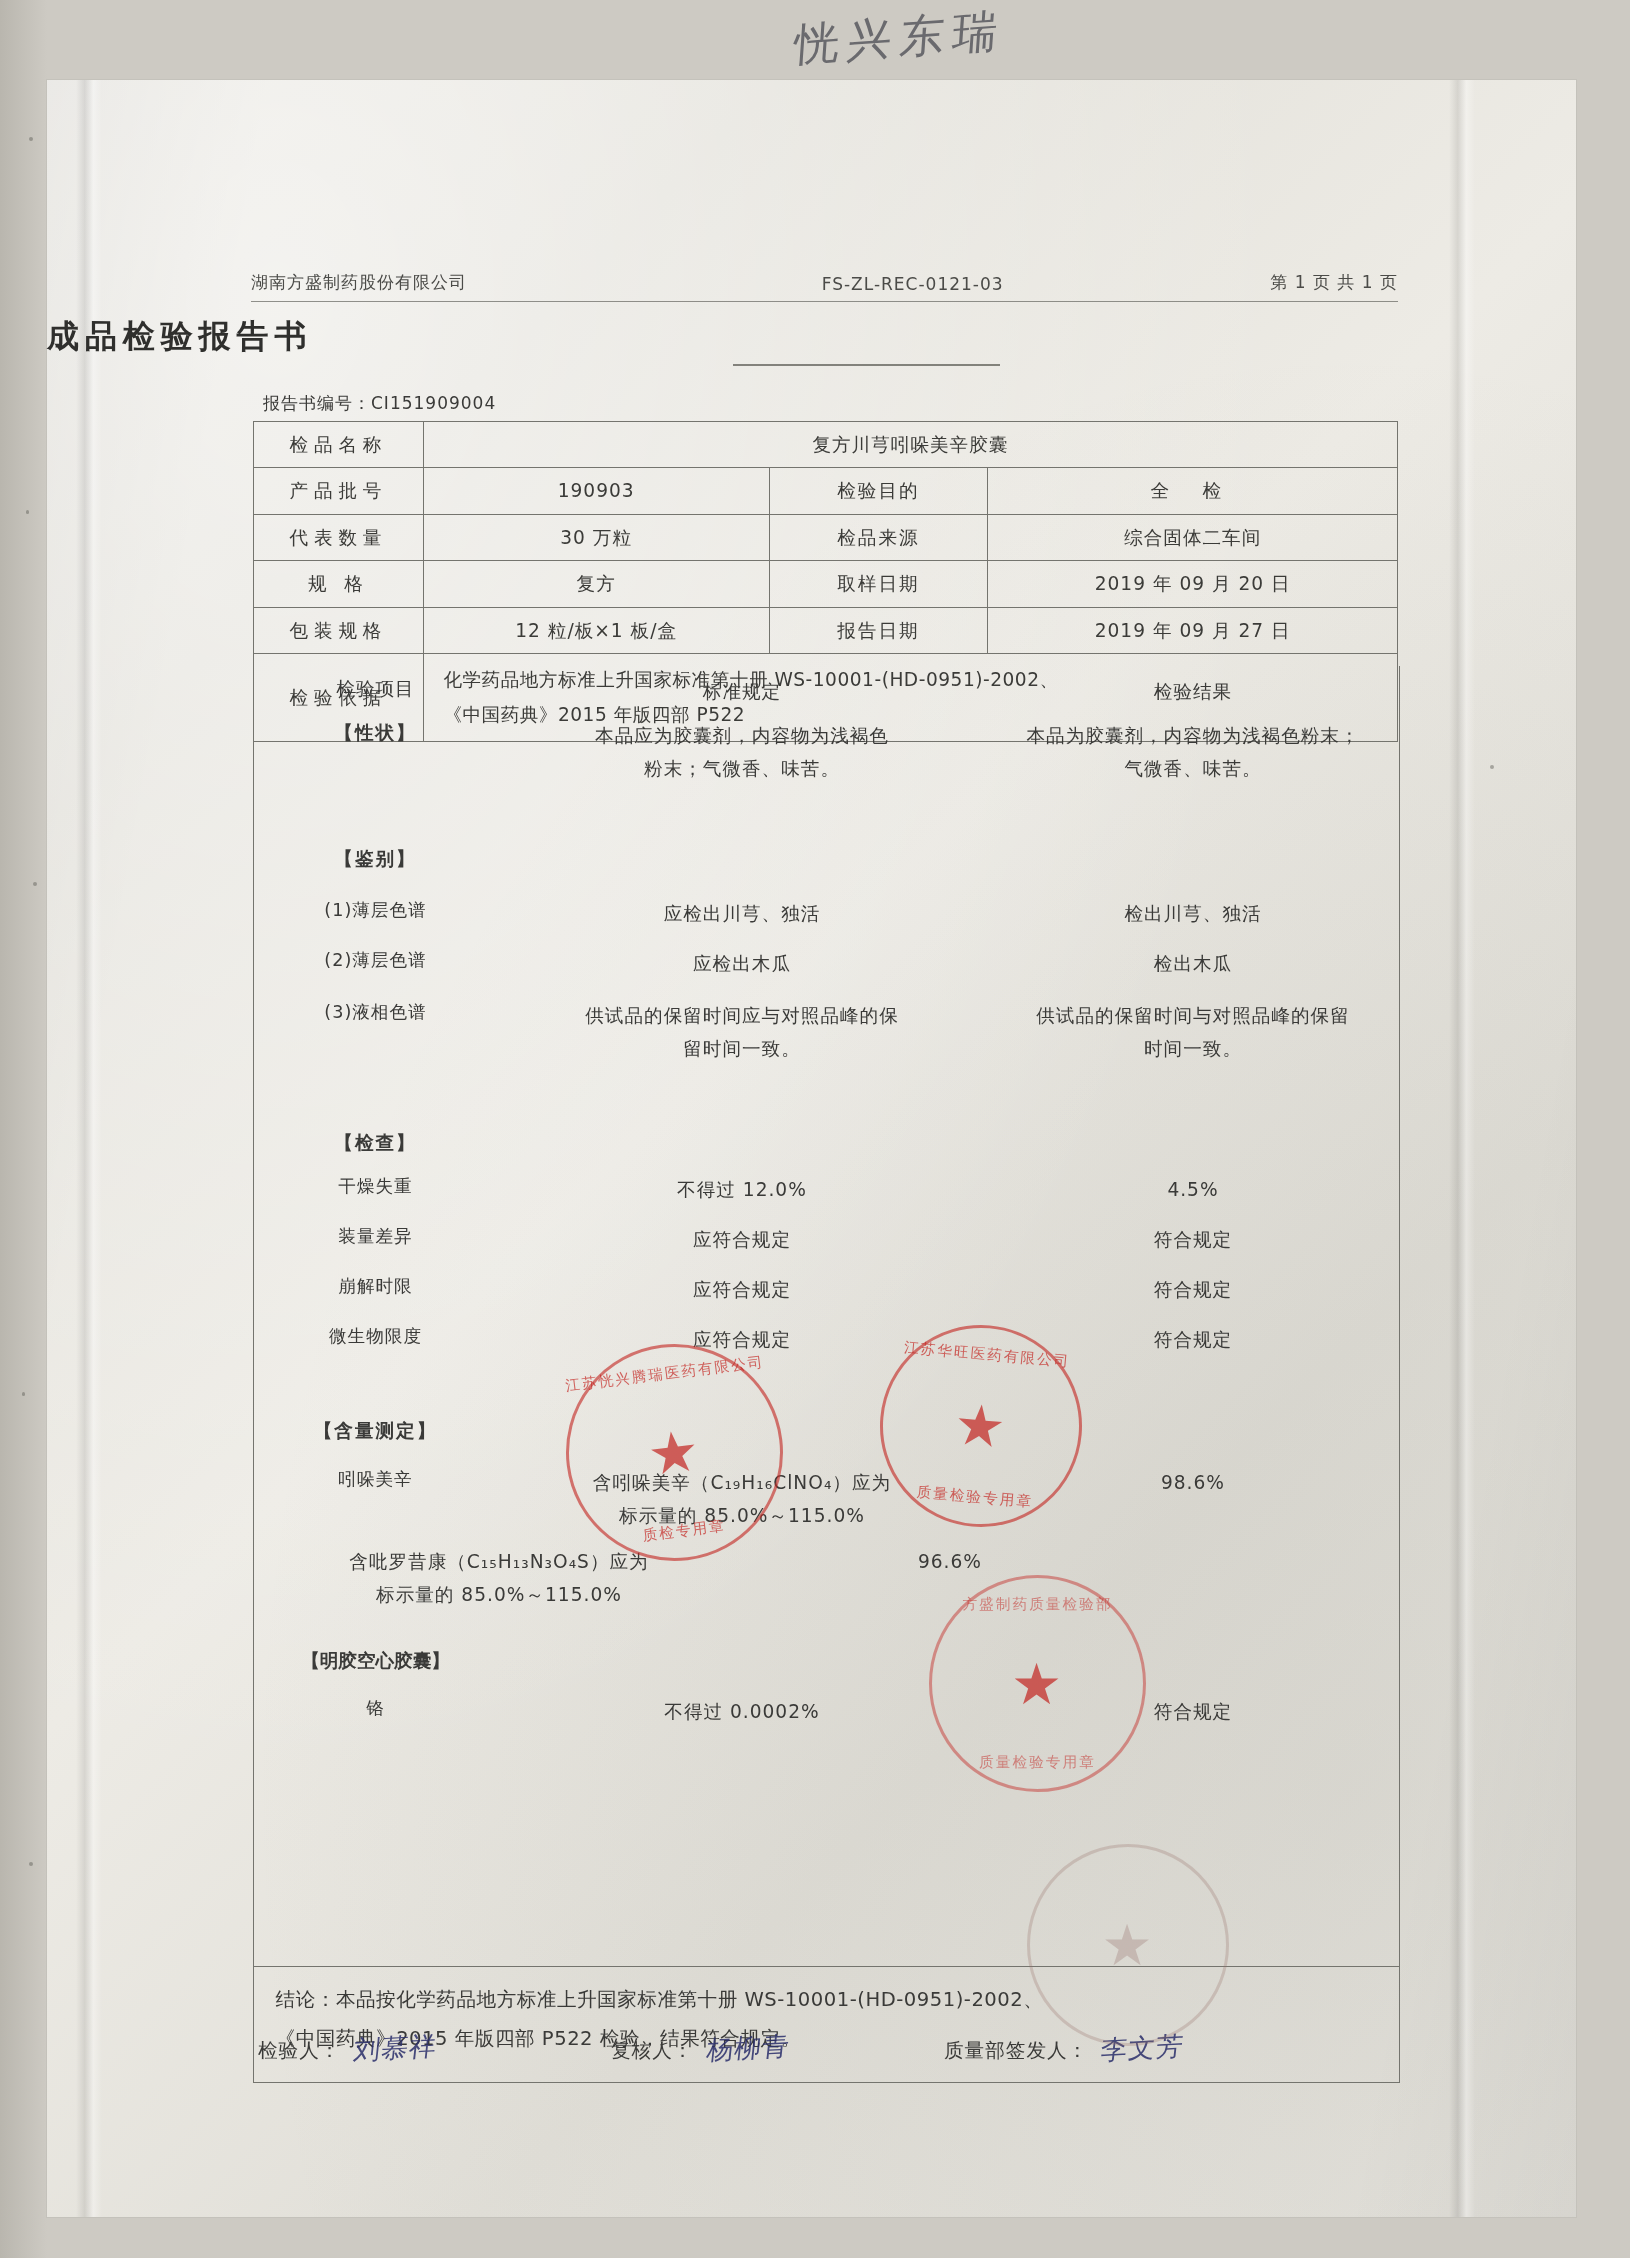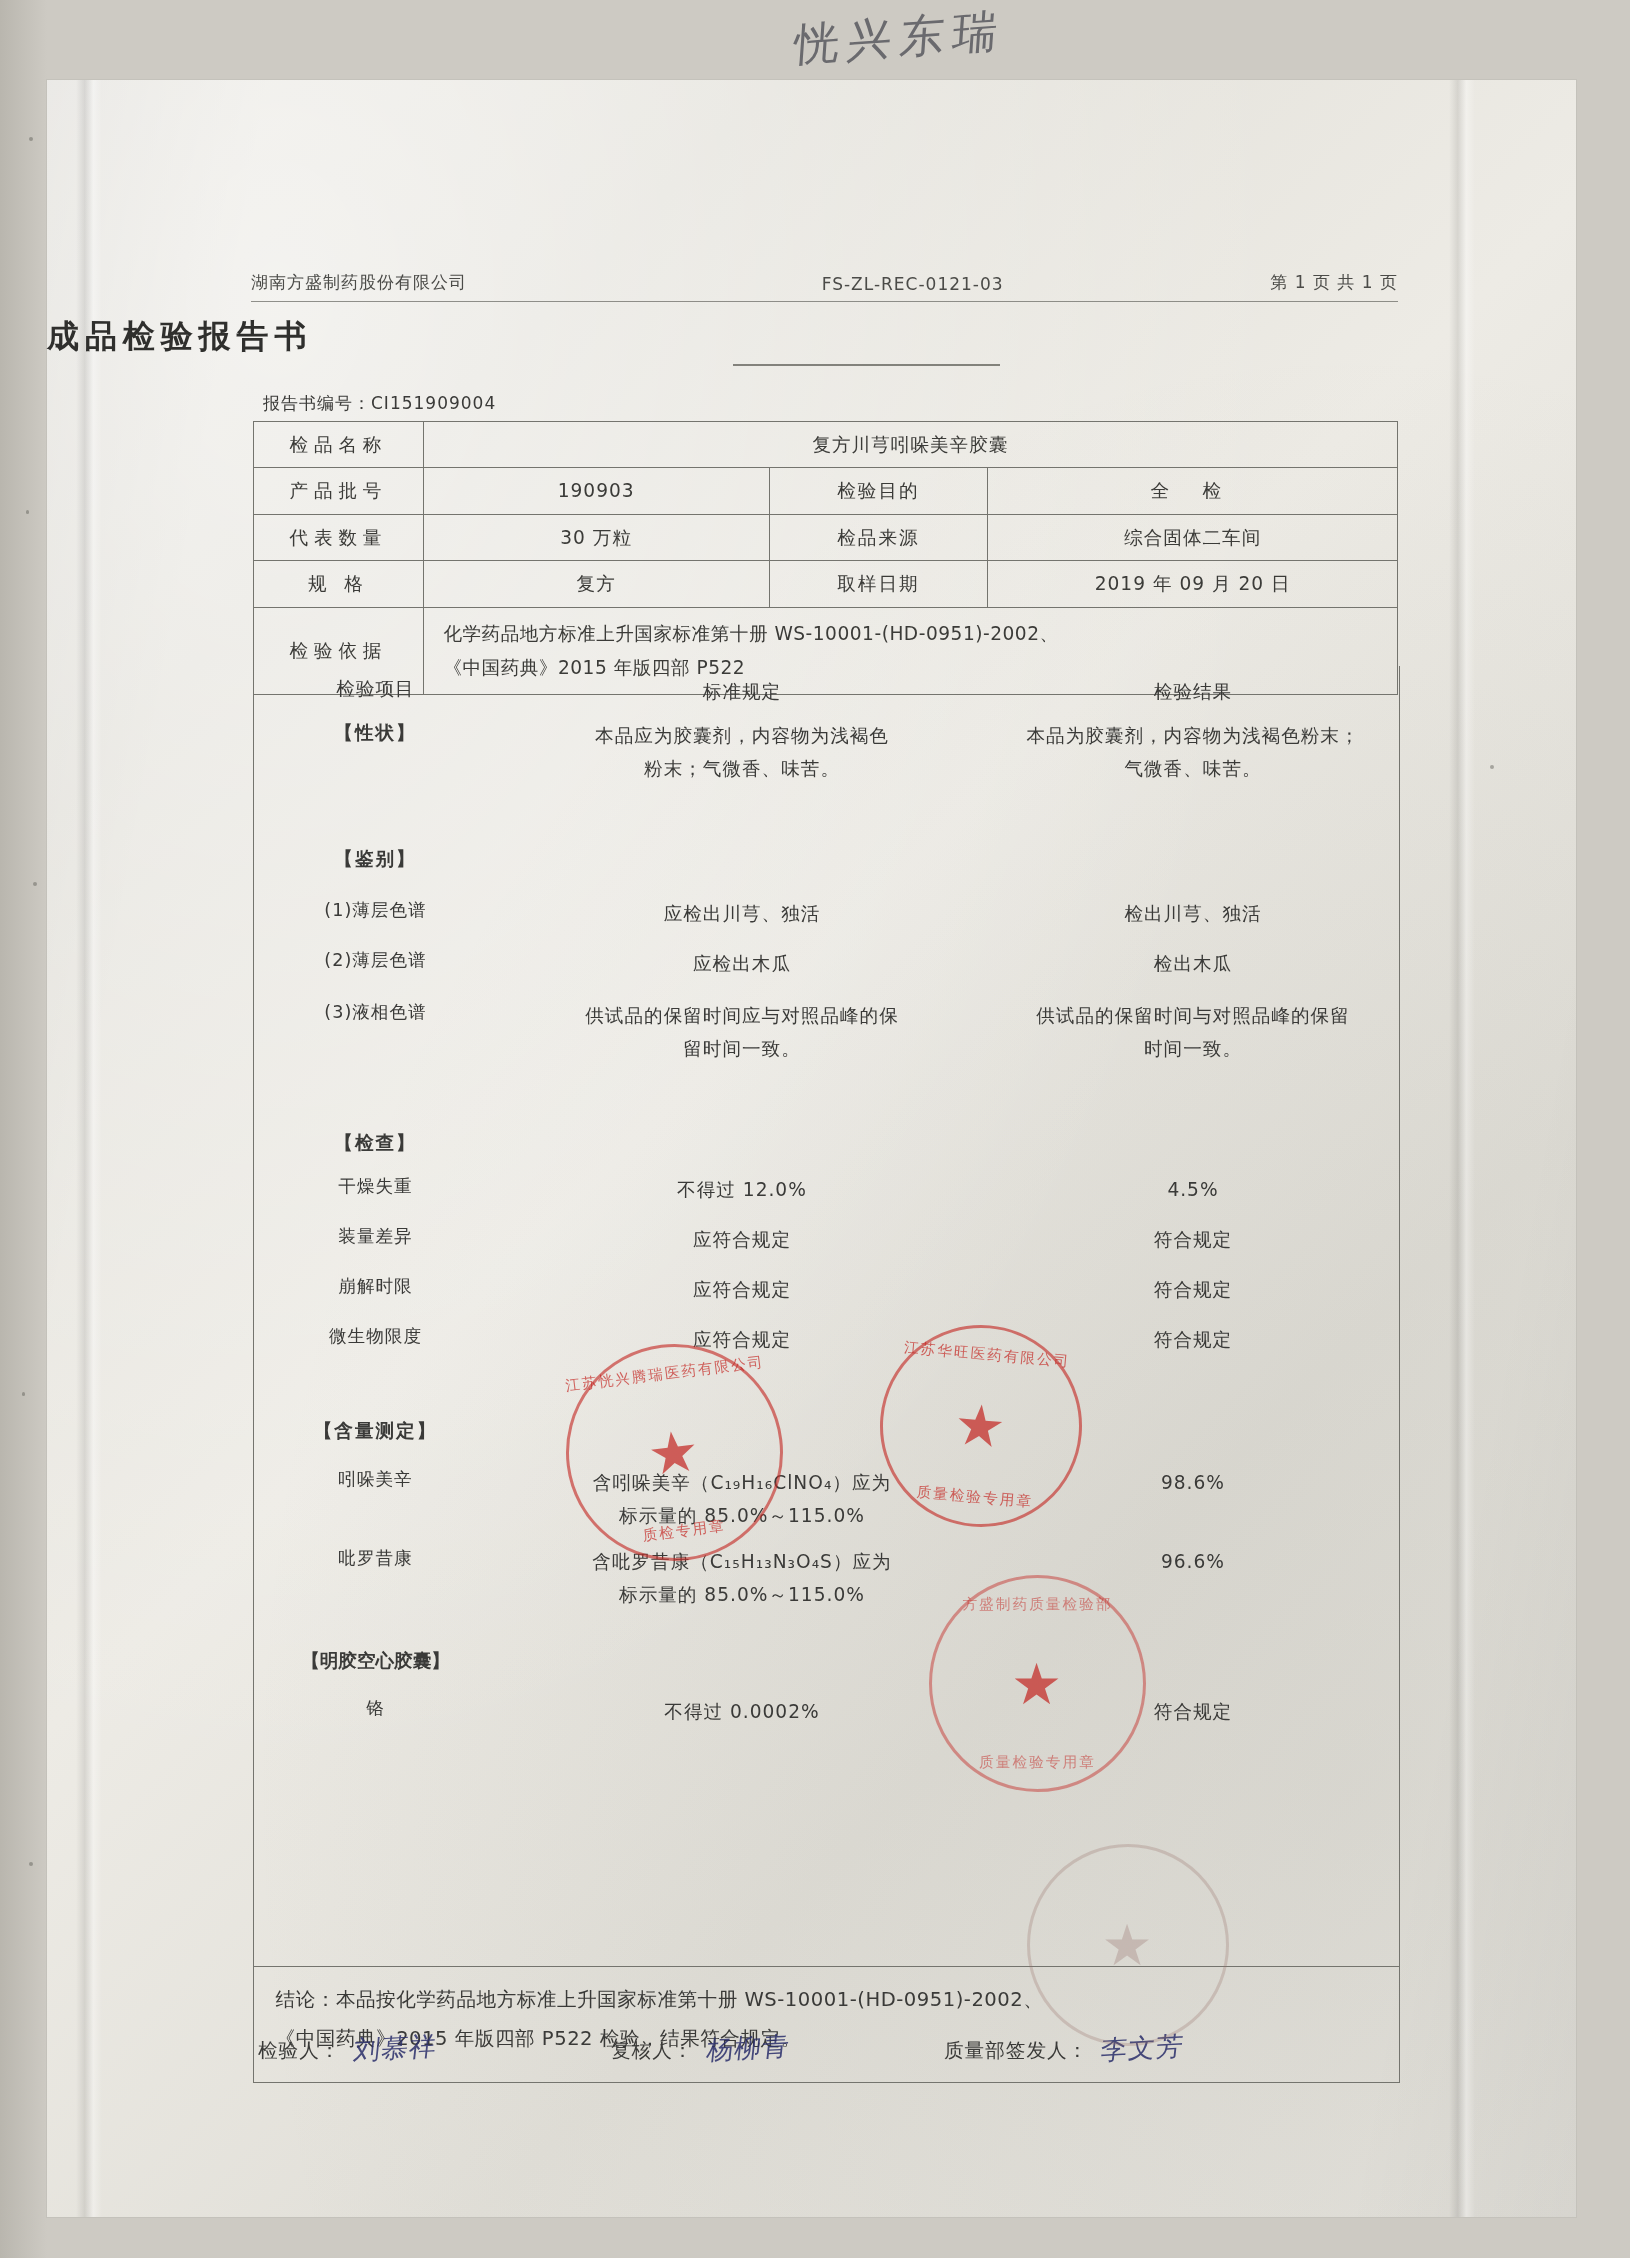--- a/index.html
+++ b/index.html
@@ -177,20 +177,26 @@
         <td class="lbl2">检品来源</td>
         <td>综合固体二车间</td>
       </tr>
       <tr>
         <td class="lbl spread">规 格</td>
         <td>复方</td>
         <td class="lbl2">取样日期</td>
         <td>2019 年 09 月 20 日</td>
       </tr>
       <tr>
+        <td class="lbl">包装规格</td>
+        <td>12 粒/板×1 板/盒</td>
+        <td class="lbl2">报告日期</td>
+        <td>2019 年 09 月 27 日</td>
+      </tr>
+      <tr>
         <td class="lbl">检验依据</td>
         <td colspan="3" class="basis">
           <div>化学药品地方标准上升国家标准第十册 WS-10001-(HD-0951)-2002、</div>
           <div>《中国药典》2015 年版四部 P522</div>
         </td>
       </tr>
     </tbody>
       </table>
 
     <div class="section" style="top:586px;height:1300px;border-bottom:1px solid #74746e;">
@@ -258,21 +264,20 @@
         <div class="c1 grp">【含量测定】</div>
         <div class="c2"></div>
           <div class="c3"></div>
       </div>
       <div class="row3" style="margin-top:23.5px;">
         <div class="c1 sub">吲哚美辛</div>
         <div class="c2">含吲哚美辛（C₁₉H₁₆ClNO₄）应为<br>标示量的 85.0%～115.0%</div>
         <div class="c3">98.6%</div>
       </div>
       <div class="row3" style="margin-top:13.7px;">
-        <div class="c1 sub">吡罗昔康</div>
         <div class="c2">含吡罗昔康（C₁₅H₁₃N₃O₄S）应为<br>标示量的 85.0%～115.0%</div>
         <div class="c3">96.6%</div>
       </div>
 
       <div class="row3" style="margin-top:37px;">
         <div class="c1 grp" style="letter-spacing:0;">【明胶空心胶囊】</div>
         <div class="c2"></div>
           <div class="c3"></div>
       </div>
       <div class="row3" style="margin-top:21.6px;">

